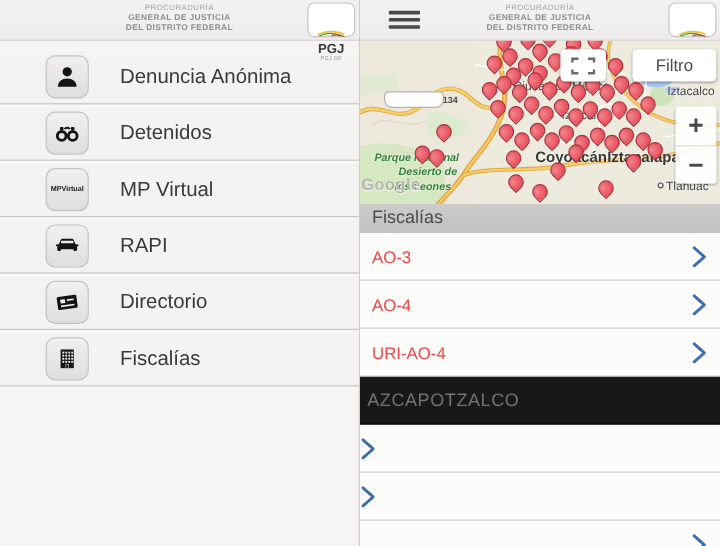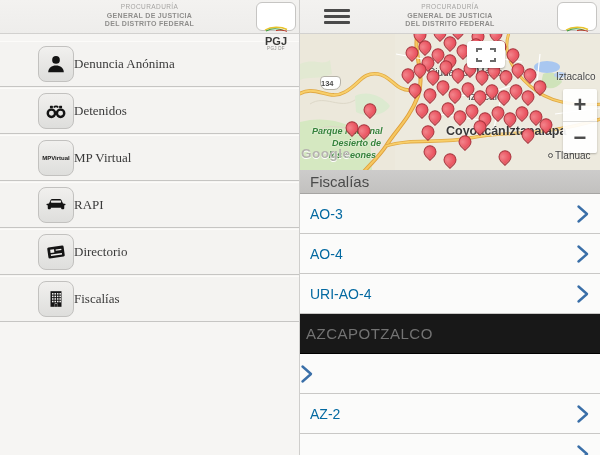--- a/index.html
+++ b/index.html
@@ -26,38 +26,38 @@
 
   
   .menu{padding-top:7px;}
   .menu-row{height:46px;background:#f4f3f1;border-top:1px solid #fcfbf9;
             border-bottom:1px solid #c6c5c3;margin-bottom:1px;display:flex;align-items:center;
             cursor:pointer;}
   .icon-tile{width:36px;height:36px;margin-left:38px;border-radius:8px;
              background:linear-gradient(#f1f0ee,#dededc);border:1px solid #c2c1bf;
              display:flex;align-items:center;justify-content:center;flex:none;}
   .mpv-text{font-size:6px;font-weight:bold;color:#1a1a1a;}
-  .menu-label{font-size:13px;color:#3a3a3a;font-family:Liberation Serif, serif;}
+  .menu-label{margin-left:26px;font-size:17px;color:#3a3a3a;}
 
   
   .map{position:relative;height:136px;overflow:hidden;background:#ebe7da;}
   .map svg.bg{position:absolute;left:0;top:0;z-index:0;}
   .maplabel{position:absolute;z-index:1;white-space:nowrap;}
   .city{font-size:10px;color:#3f3f3f;text-shadow:0 0 2px #fff;}
   .city-sm{font-size:10px;color:#454545;text-shadow:0 0 2px #fff;}
   .city-lg{font-size:12.5px;font-weight:bold;color:#383838;text-shadow:0 0 2px #fff;}
   .city-dot{font-size:10px;color:#454545;text-shadow:0 0 2px #fff;}
   .city-dot::before{content:"";display:inline-block;width:3px;height:3px;border:1px solid #555;
                     border-radius:50%;margin-right:2px;vertical-align:1px;}
   .park{font-size:9px;font-style:italic;font-weight:bold;color:#35823a;text-shadow:0 0 2px #fff;}
   .google{position:absolute;left:1px;top:112px;z-index:1;font-size:13.5px;font-weight:bold;
           color:#b5b3ae;letter-spacing:.5px;text-shadow:0 1px 0 #fff;}
   .roadbadge{position:absolute;left:20px;top:42px;z-index:1;width:21px;height:14px;background:#fff;
              border:1px solid #b5b2a8;border-radius:4px 4px 7px 7px;font-size:7.5px;font-weight:bold;
-             color:#4a4a4a;text-align:left;line-height:13px;}
+             color:#4a4a4a;text-align:left;line-height:13px;padding-left:48px;}
   .pin{position:absolute;z-index:2;width:13px;height:13px;
        background:radial-gradient(circle at 35% 35%,#f2848b,#e94f5c 72%);
        border:1px solid #a8333c;border-radius:50% 50% 50% 0;
        transform:rotate(-45deg);transform-origin:0 100%;cursor:pointer;}
   .btn-fullscreen{position:absolute;z-index:3;left:167px;top:7px;width:38px;height:27px;
                   background:#fff;border-radius:4px;box-shadow:0 1px 2px rgba(0,0,0,.3);
                   display:flex;align-items:center;justify-content:center;cursor:pointer;}
   .btn-filtro{position:absolute;z-index:3;left:227px;top:7px;width:70px;height:27px;background:#fff;
               border-radius:4px;box-shadow:0 1px 2px rgba(0,0,0,.3);font-size:14px;color:#4a4a4a;
               text-align:center;line-height:27px;cursor:pointer;}
@@ -68,21 +68,21 @@
                  line-height:31px;cursor:pointer;}
   .zoomctl .zbtn:first-child{border-bottom:1px solid #dcdcda;}
 
   
   .bar-section{height:24px;background:linear-gradient(#cdcccb,#c2c1bf);border-bottom:1px solid #a6a5a3;
                font-size:15px;color:#4b4b4b;line-height:24px;padding-left:10px;}
   .bar-group{height:40px;background:#181818;color:#737373;font-size:15px;letter-spacing:.5px;
              line-height:40px;padding-left:6px;border-bottom:1px solid #000;}
   .row-item{height:40px;background:#fbfbfa;border-bottom:1px solid #c9c8c6;display:flex;
             align-items:center;cursor:pointer;}
-  .row-item .row-label{flex:1;padding-left:10px;font-size:14px;color:#0369a1;}
+  .row-item .row-label{flex:1;padding-left:10px;font-size:14px;color:#ef4444;}
   .row-item .chev{margin-right:10px;display:flex;align-items:center;}
 </style>
 </head>
 <body>
 
 <div class="screen">
 
   <div class="panel left">
     <div class="hdr">
       <div class="hdr-title">
@@ -299,20 +299,21 @@
           <div class="pin" style="left: 130px; top: 114px;"></div>
           <div class="pin" style="left: 150px; top: 122px;"></div>
           <div class="pin" style="left: 228px; top: 97px;"></div>
           <div class="pin" style="left: 246px; top: 87px;"></div>
         </div>
       <div class="btn-fullscreen">
         <svg width="24" height="18" viewBox="0 0 24 18">
           <path d="M3 6 V3 H8 M16 3 H21 V6 M21 12 V15 H16 M8 15 H3 V12" fill="none" stroke="#6b6b6b" stroke-width="2"></path>
         </svg>
       </div>
+      <div class="btn-filtro">Filtro</div>
       <div class="zoomctl">
         <div class="zbtn">+</div>
         <div class="zbtn">−</div>
       </div>
     </div>
 
     <div id="list">
         <div class="bar-section">Fiscalías</div>
         <div class="row-item">
           <span class="row-label">AO-3</span>
@@ -340,21 +341,20 @@
         </div>
         <div class="bar-group">AZCAPOTZALCO</div>
         <div class="row-item">
           <span class="chev">
             <svg width="14" height="20" viewBox="0 0 14 20">
               <path d="M2.5 2.5 L11 10 L2.5 17.5" fill="none" stroke="#3a6fa8" stroke-width="2.4" stroke-linecap="round" stroke-linejoin="round"></path>
             </svg>
           </span>
         </div>
         <div class="row-item">
-          <span class="row-label">AZ-2</span>
           <span class="chev">
             <svg width="14" height="20" viewBox="0 0 14 20">
               <path d="M2.5 2.5 L11 10 L2.5 17.5" fill="none" stroke="#3a6fa8" stroke-width="2.4" stroke-linecap="round" stroke-linejoin="round"></path>
             </svg>
           </span>
         </div>
         <div class="row-item">
           <span class="row-label"></span>
           <span class="chev">
             <svg width="14" height="20" viewBox="0 0 14 20">

